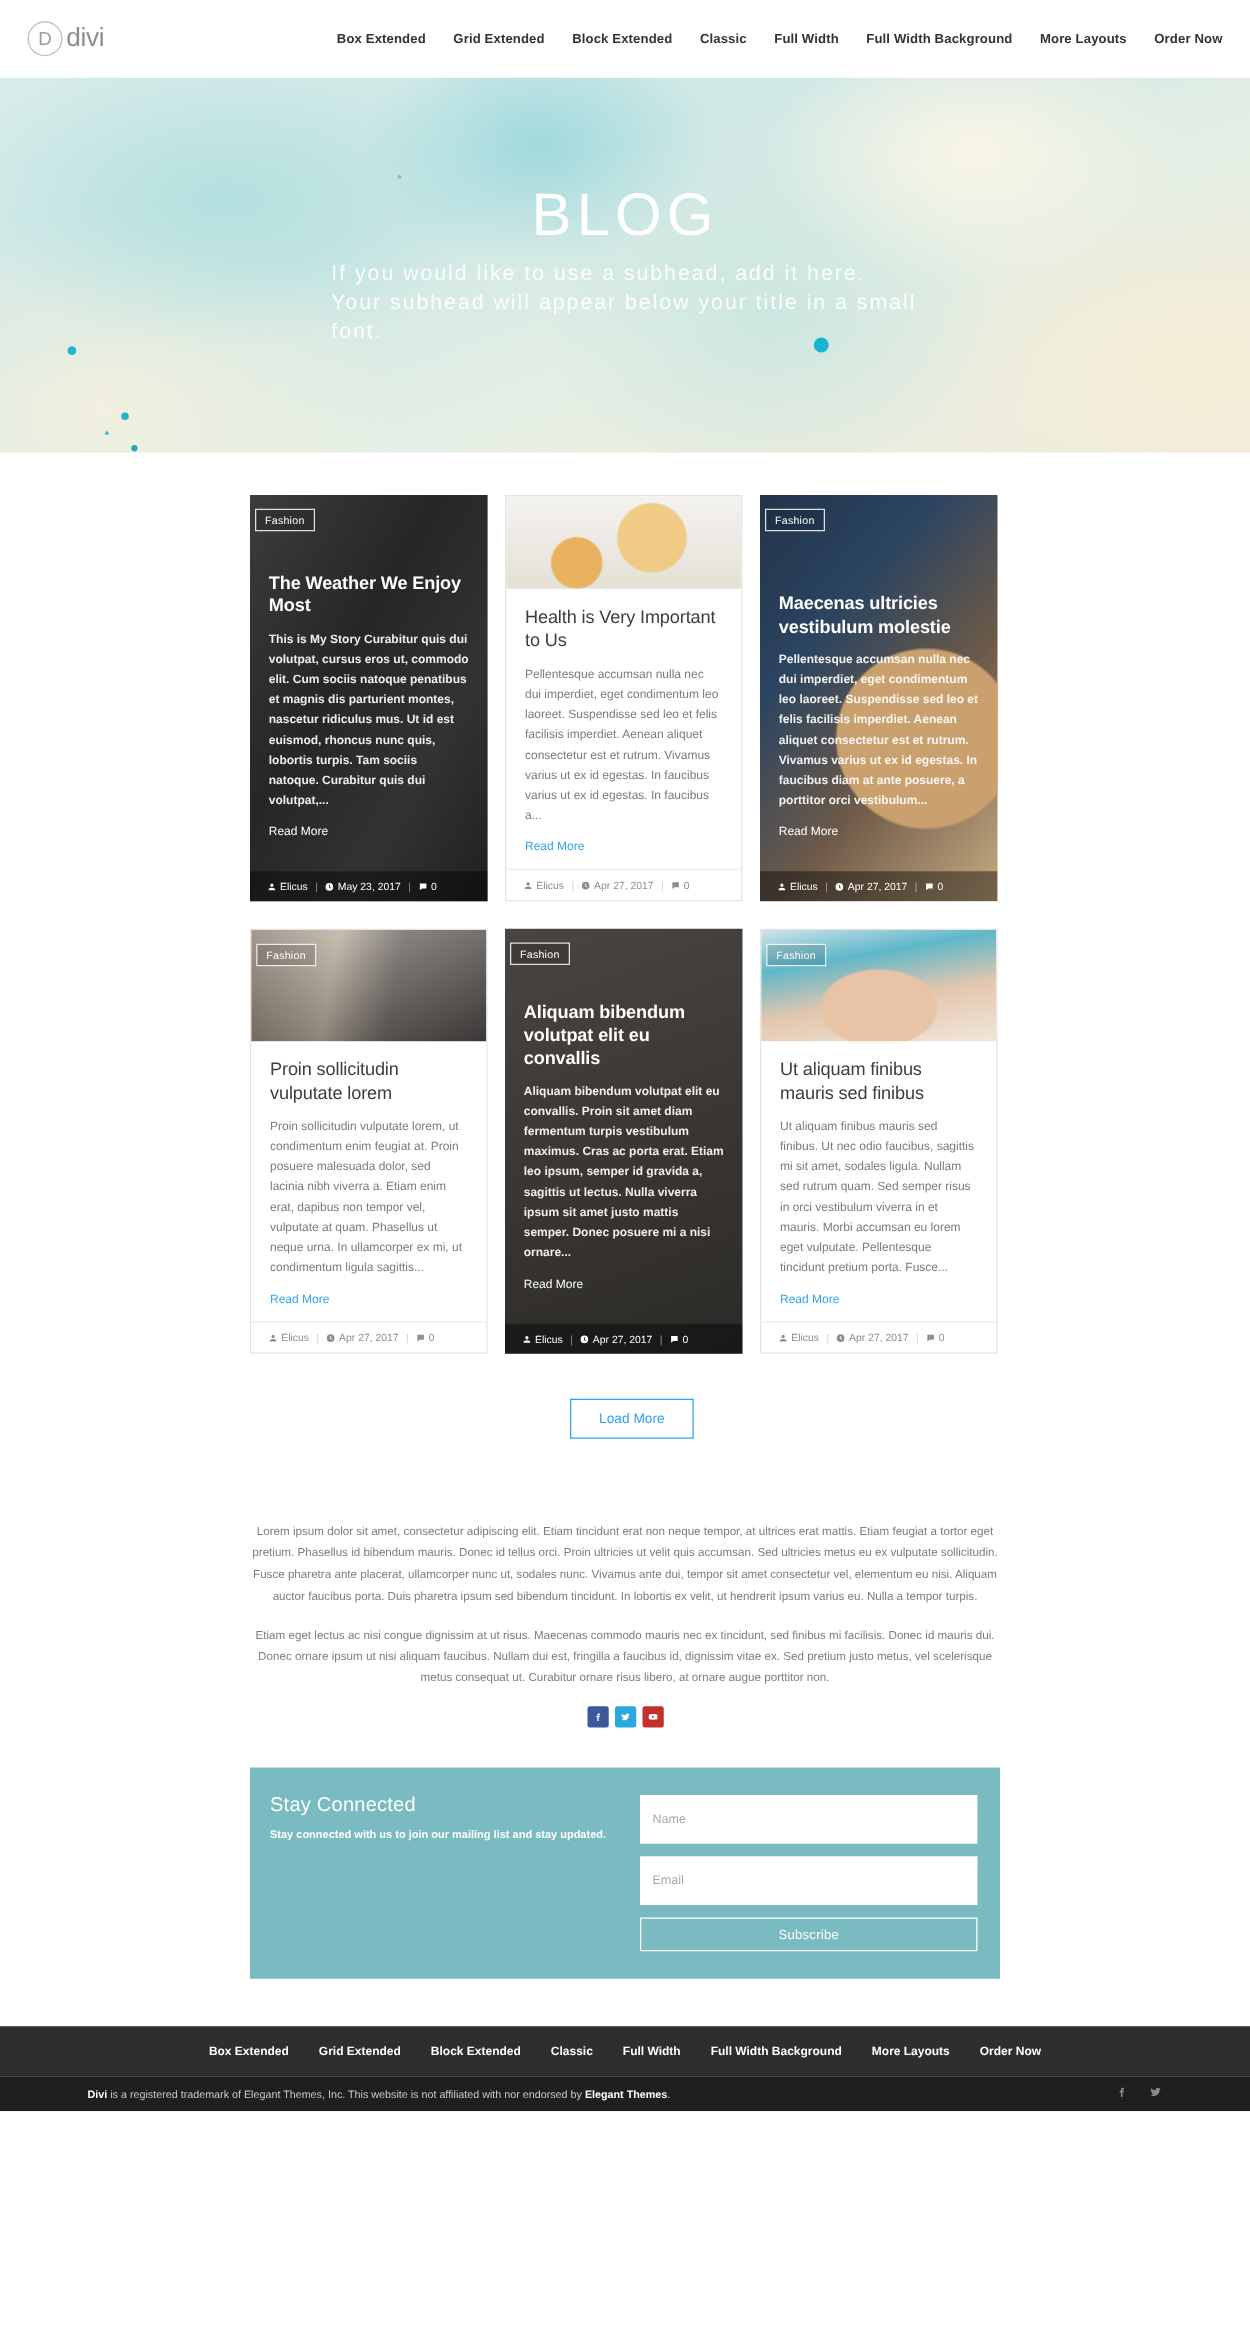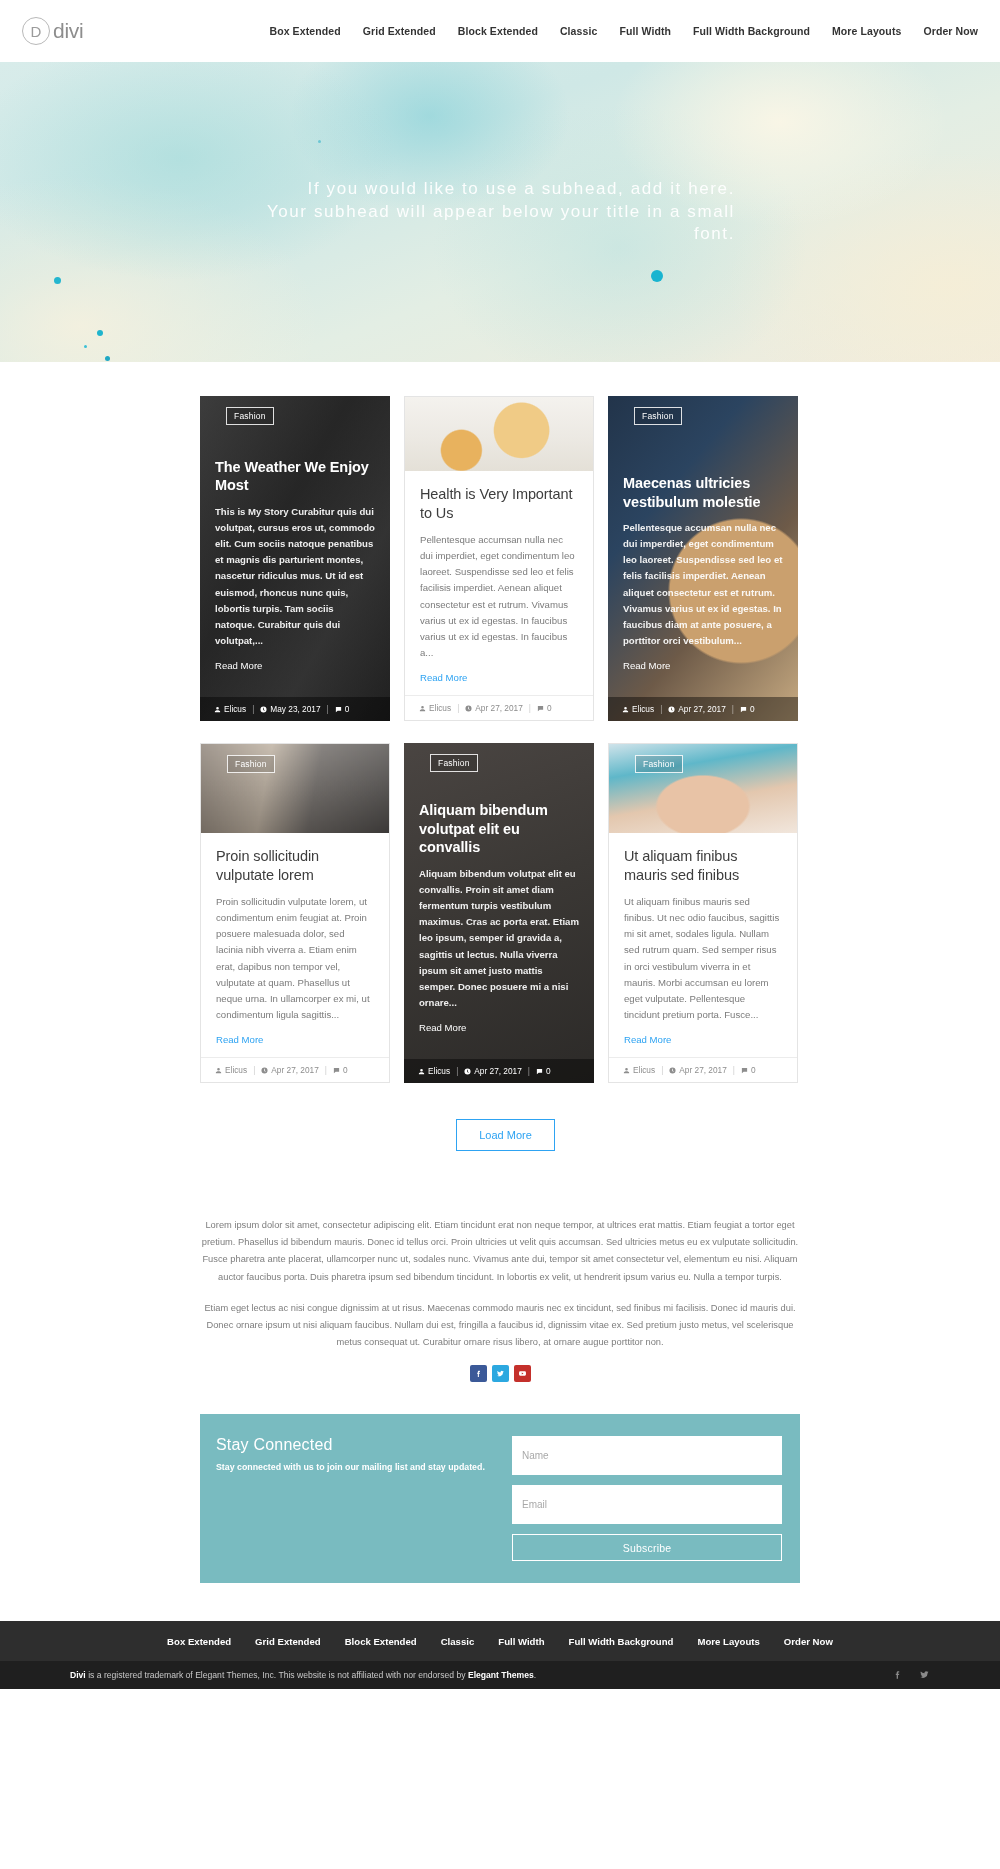--- a/index.html
+++ b/index.html
@@ -50,21 +50,21 @@
       radial-gradient(ellipse 320px 200px at 8% 88%, rgba(247,241,222,.85) 0%, rgba(247,241,222,0) 75%),
       linear-gradient(160deg, #d8ecea 0%, #cfe8e6 35%, #e3eee4 60%, #f2ecdc 100%);
     display: flex; flex-direction: column; align-items: center; justify-content: center;
   }
   .hero-title {
     font-size: 48px; font-weight: 300; color: #fff; letter-spacing: 4px;
     line-height: 1.1; text-align: center; position: relative; z-index: 3;
     margin-bottom: 8px;
   }
   .hero-sub {
-    width: 470px; text-align: right; font-size: 17px; line-height: 1.35;
+    width: 470px; text-align: left; font-size: 17px; line-height: 1.35;
     color: rgba(255,255,255,.93); font-weight: 300; letter-spacing: 1.6px;
     position: relative; z-index: 3;
   }
   .dot { position: absolute; border-radius: 50%; z-index: 2; }
 
   
   .blog-wrap { width: 1000px; padding: 28px 0 0; background: #fff; }
   .blog-grid {
     width: 600px; margin: 0 auto;
     display: flex; flex-wrap: wrap; gap: 22px 14px;
@@ -104,21 +104,21 @@
   .img-dark-room {
     background: linear-gradient(160deg,#4a4542 0%,#3b3835 45%,#2c2a28 100%);
   }
   .img-hands {
     background:
       radial-gradient(ellipse at 50% 70%, #e8c3a6 0 34%, transparent 36%),
       linear-gradient(170deg,#cfe3ea 0%,#5fb7c9 28%,#e3c7ae 60%,#f1e6dc 100%);
   }
 
   .cat-badge {
-    position: absolute; top: 11px; left: 26px;
+    position: absolute; top: 11px; left: 4px;
     border: 1px solid rgba(255,255,255,.85);
     color: #fff; font-size: 8.5px; padding: 3px 7px;
     letter-spacing: .2px; background: rgba(0,0,0,.12);
   }
 
   .card-body { padding: 14px 15px 12px; flex: 1; display: flex; flex-direction: column; }
   .card-title {
     font-size: 14.5px; line-height: 1.28; font-weight: 400;
     color: #3d3d3d; margin-bottom: 10px; letter-spacing: -0.1px;
   }
@@ -238,20 +238,21 @@
   </nav>
 </header>
 
 <section class="hero">
   <span class="dot" style="left:54px;top:215px;width:7px;height:7px;background:#24b6cf;"></span>
   <span class="dot" style="left:97px;top:268px;width:6px;height:6px;background:#1fb4cd;"></span>
   <span class="dot" style="left:105px;top:294px;width:5px;height:5px;background:#1fa8c4;"></span>
   <span class="dot" style="left:84px;top:283px;width:3px;height:3px;background:#3cc0d6;"></span>
   <span class="dot" style="left:651px;top:208px;width:12px;height:12px;background:#19b4d0;"></span>
   <span class="dot" style="left:318px;top:78px;width:3px;height:3px;background:#6cc6d4;"></span>
+  <h1 class="hero-title">BLOG</h1>
   <p class="hero-sub">If you would like to use a subhead, add it here. Your subhead will appear below your title in a small font.</p>
 </section>
 
 <section class="blog-wrap">
   <div class="blog-grid">
 
     <article class="card overlay card-h-tall img-street">
       <span class="cat-badge">Fashion</span>
       <div class="ov-inner">
         <h3 class="card-title">The Weather We Enjoy Most</h3>

